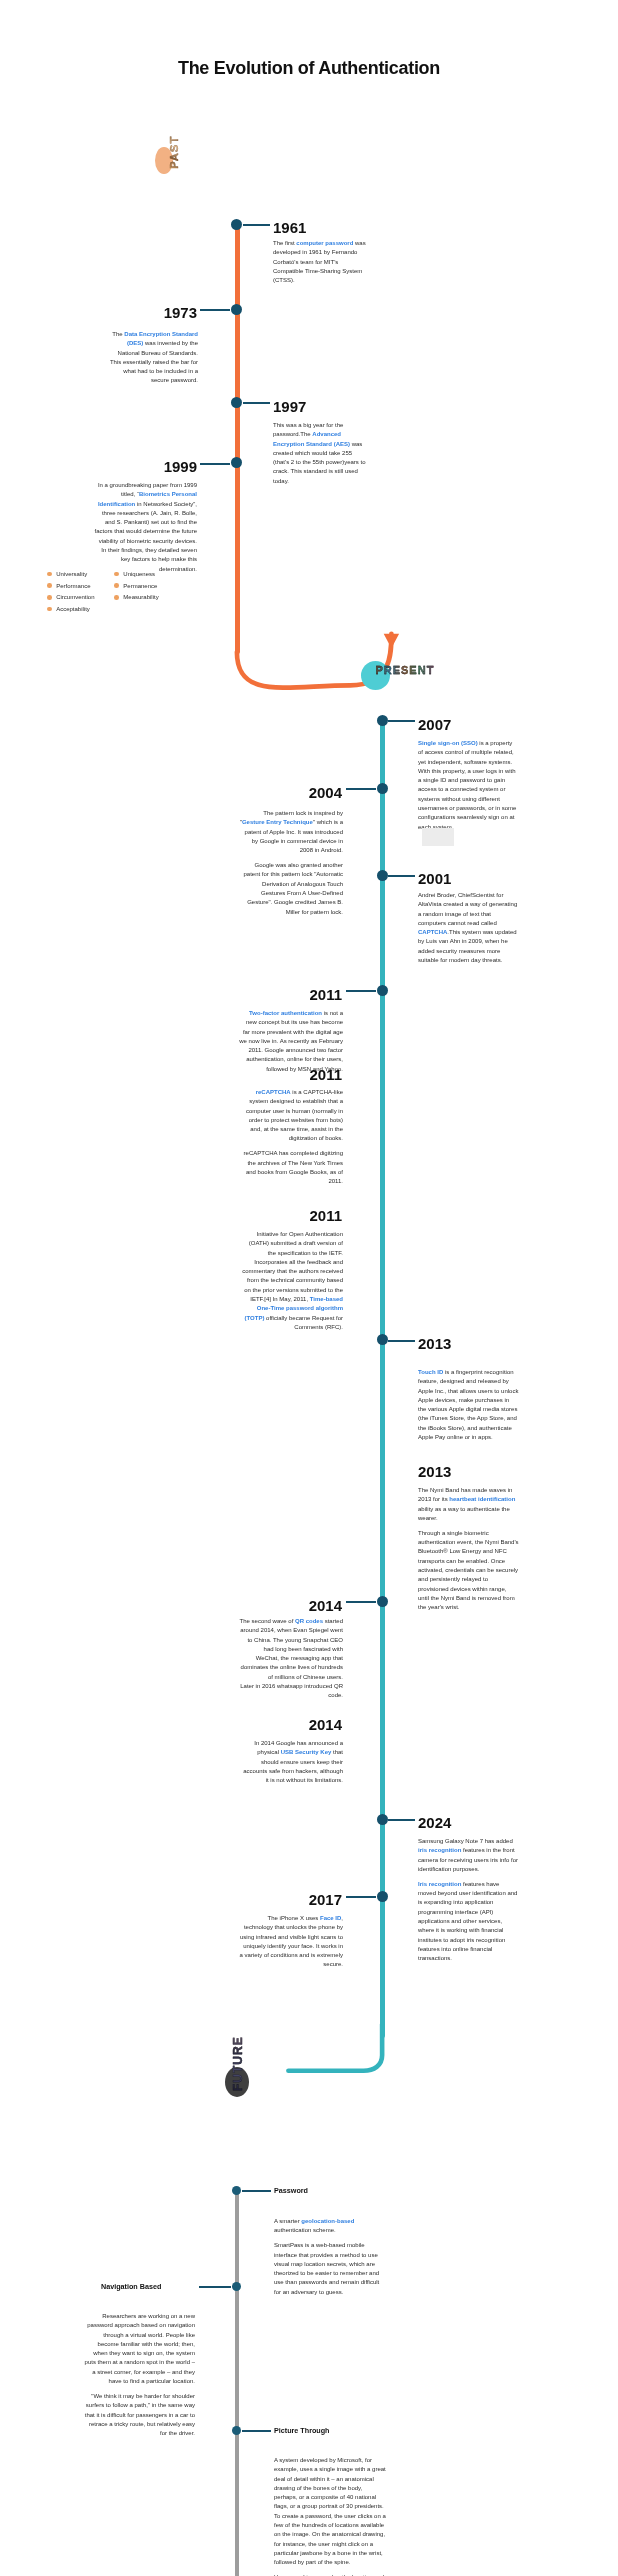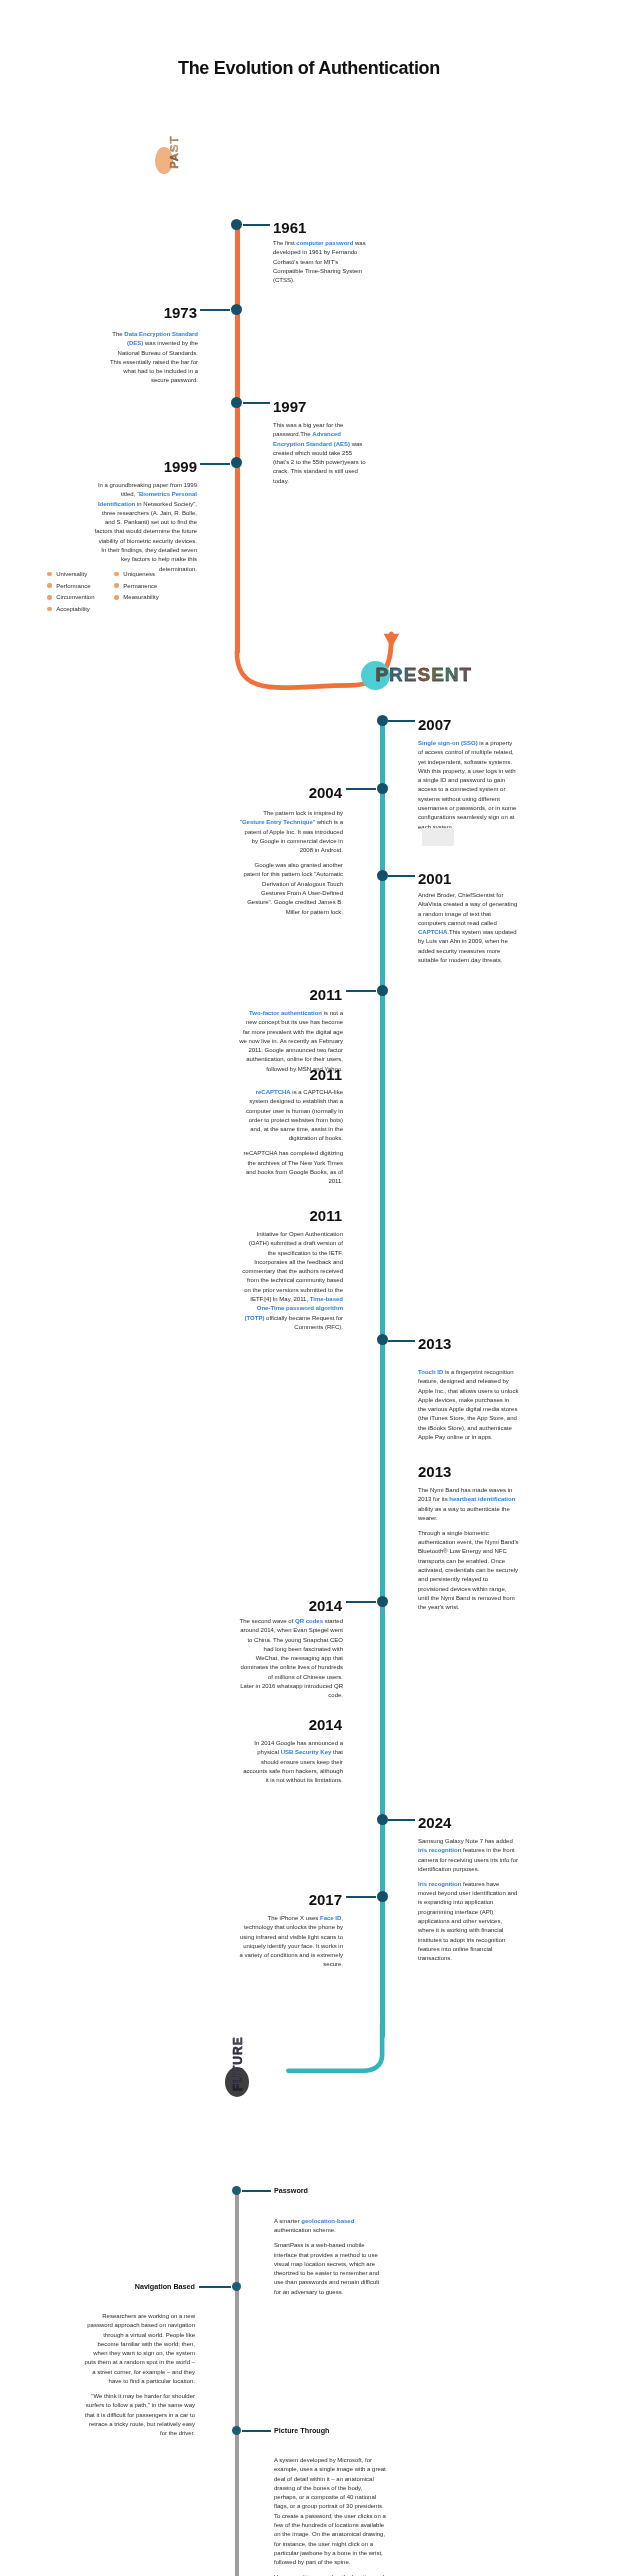--- a/index.html
+++ b/index.html
@@ -51,21 +51,21 @@
     background-clip: text;
     color: transparent;
   }
   .era-present .era-blob {
     width: 29px; height: 29px;
     background: #4ecdd4;
     left: 0; top: 4.1px;
   }
   .era-present .era-word {
     left: 14.4px; top: 7.2px;
-    font-size: 19px;
+    font-size: 11px;
     background: linear-gradient(90deg,#6a4a2e,#2f6f8f,#8a5a3a,#3f7f5f,#7a4a6a);
     -webkit-background-clip: text;
     background-clip: text;
     color: transparent;
     -webkit-text-stroke: 0.3px #1a1a1a;
   }
   .era-future .era-blob {
     width: 24px; height: 30px;
     background: #3f3f3f;
     left: 0; top: 23px;
@@ -342,21 +342,21 @@
   <div class="node small" style="left:232px; top:2186px;"></div>
   <div class="connector" style="left:242px; top:2190px; width:29px;"></div>
   <div class="flabel" style="left:274px; top:2186px;">Password</div>
   <div class="blk r" style="left:274px; top:2217px; width:113px;">
     <p><span>A smarter </span><span class="hl">geolocation-based</span><span> authentication scheme.</span></p>
     <p>SmartPass is a web-based mobile interface that provides a method to use visual map location secrets, which are theorized to be easier to remember and use than passwords and remain difficult for an adversary to guess.</p>
   </div>
 
   <div class="node small" style="left:232px; top:2282px;"></div>
   <div class="connector" style="left:199px; top:2286px; width:32px;"></div>
-  <div class="flabel" style="left:101px; top:2282px; width:94px; text-align:right;">Navigation Based</div>
+  <div class="flabel" style="left:101px; top:2282px; width:94px; text-align:left;">Navigation Based</div>
   <div class="blk l" style="left:82px; top:2312px; width:113px;">
     <p>Researchers are working on a new password approach based on navigation through a virtual world. People like become familiar with the world; then, when they want to sign on, the system puts them at a random spot in the world – a street corner, for example – and they have to find a particular location.</p>
     <p>"We think it may be harder for shoulder surfers to follow a path," in the same way that it is difficult for passengers in a car to retrace a tricky route, but relatively easy for the driver.</p>
   </div>
 
   <div class="node small" style="left:232px; top:2426px;"></div>
   <div class="connector" style="left:242px; top:2430px; width:29px;"></div>
   <div class="flabel" style="left:274px; top:2426px;">Picture Through</div>
   <div class="blk r" style="left:274px; top:2456px; width:113px;">
     <p>A system developed by Microsoft, for example, uses a single image with a great deal of detail within it – an anatomical drawing of the bones of the body, perhaps, or a composite of 40 national flags, or a group portrait of 30 presidents. To create a password, the user clicks on a few of the hundreds of locations available on the image. On the anatomical drawing, for instance, the user might click on a particular jawbone by a bone in the wrist, followed by part of the spine.</p>

